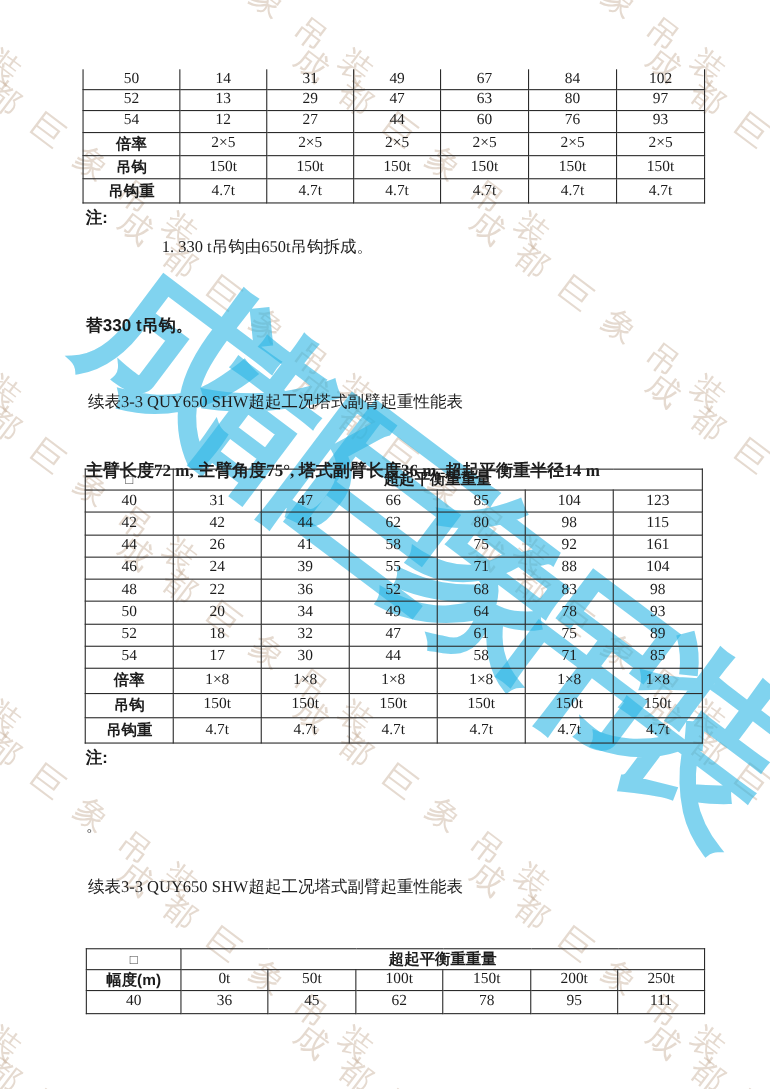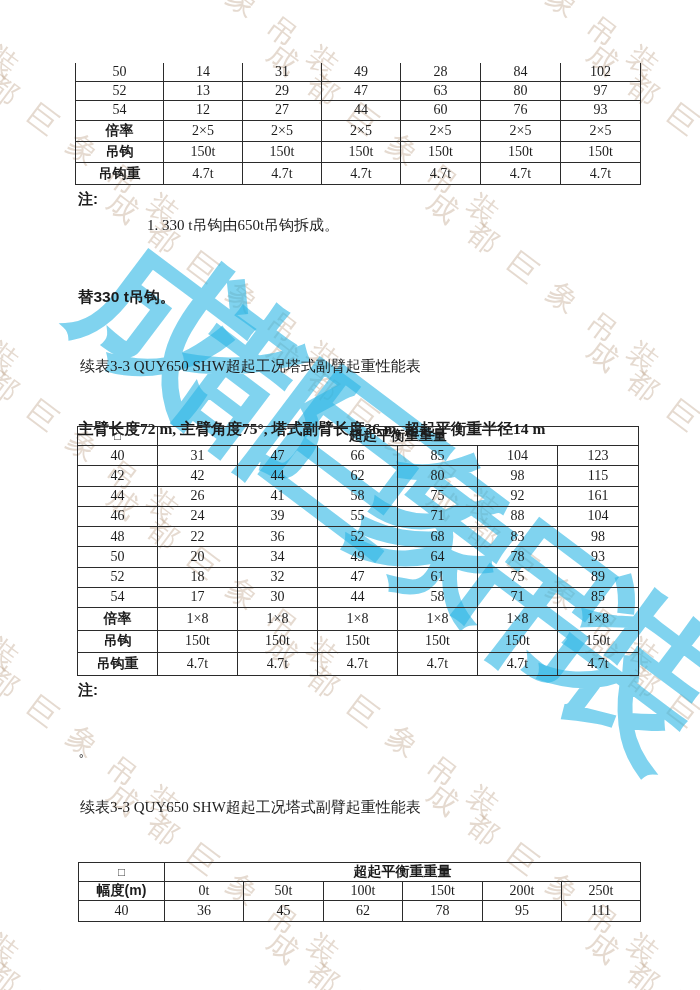--- a/index.html
+++ b/index.html
@@ -92,21 +92,21 @@
           <col style="width:80px">
           <col style="width:80px">
         <col style="width:80px">
       </colgroup>
       <tbody>
           <tr>
             <td>50</td>
             <td>14</td>
             <td>31</td>
             <td>49</td>
-            <td>28</td>
+            <td>67</td>
             <td>84</td>
             <td>102</td>
           </tr>
           <tr>
             <td>52</td>
             <td>13</td>
             <td>29</td>
             <td>47</td>
             <td>63</td>
             <td>80</td>

